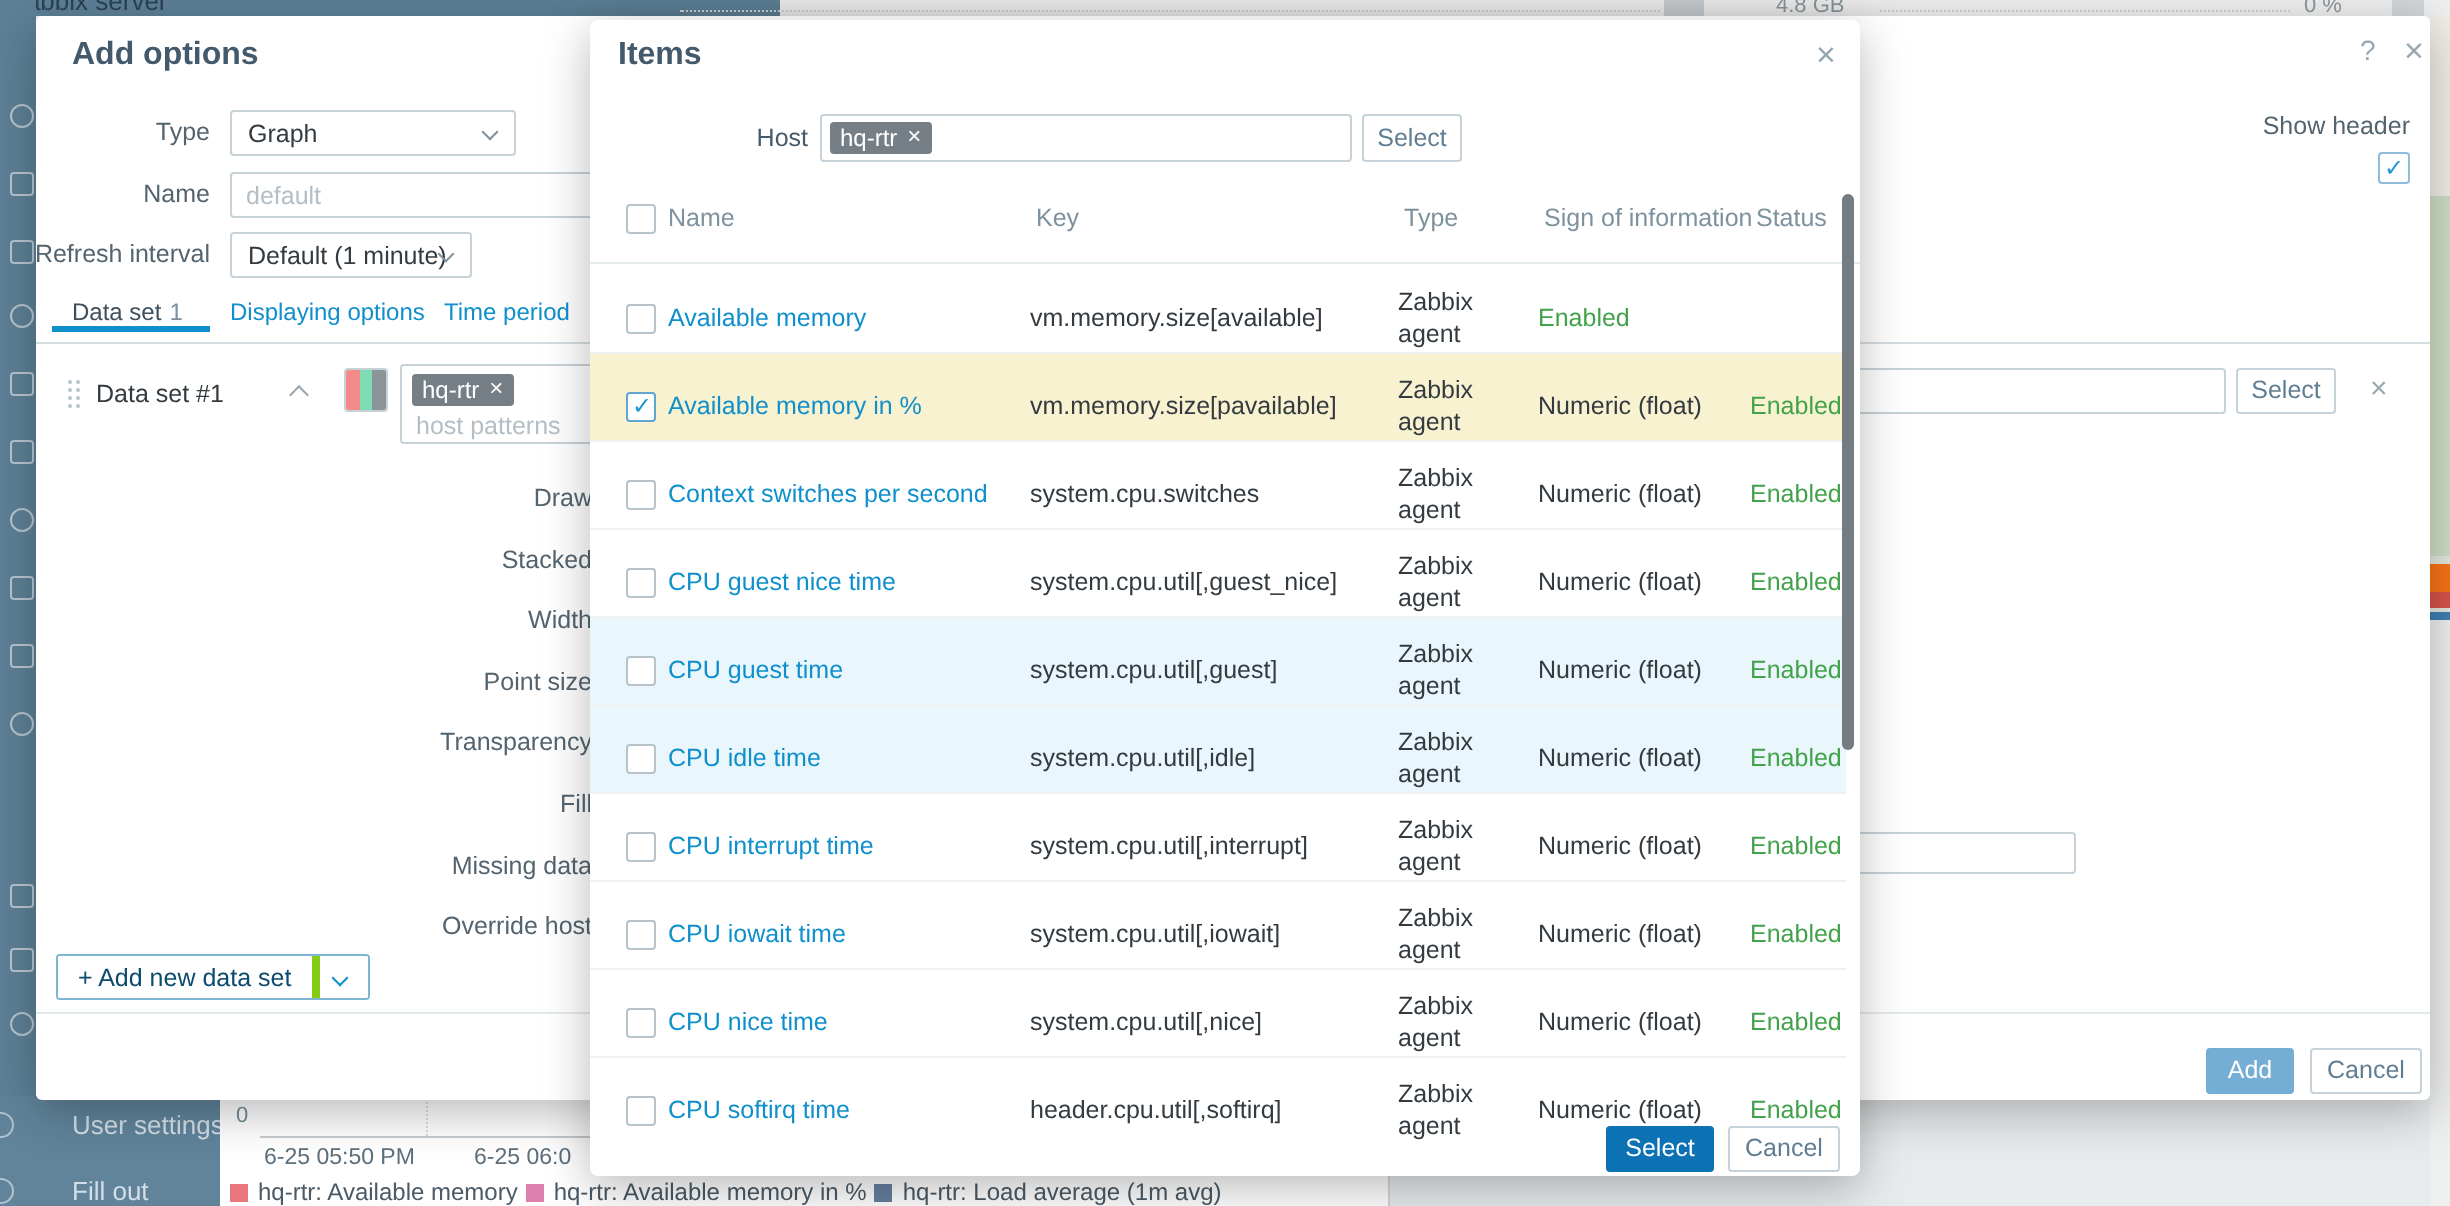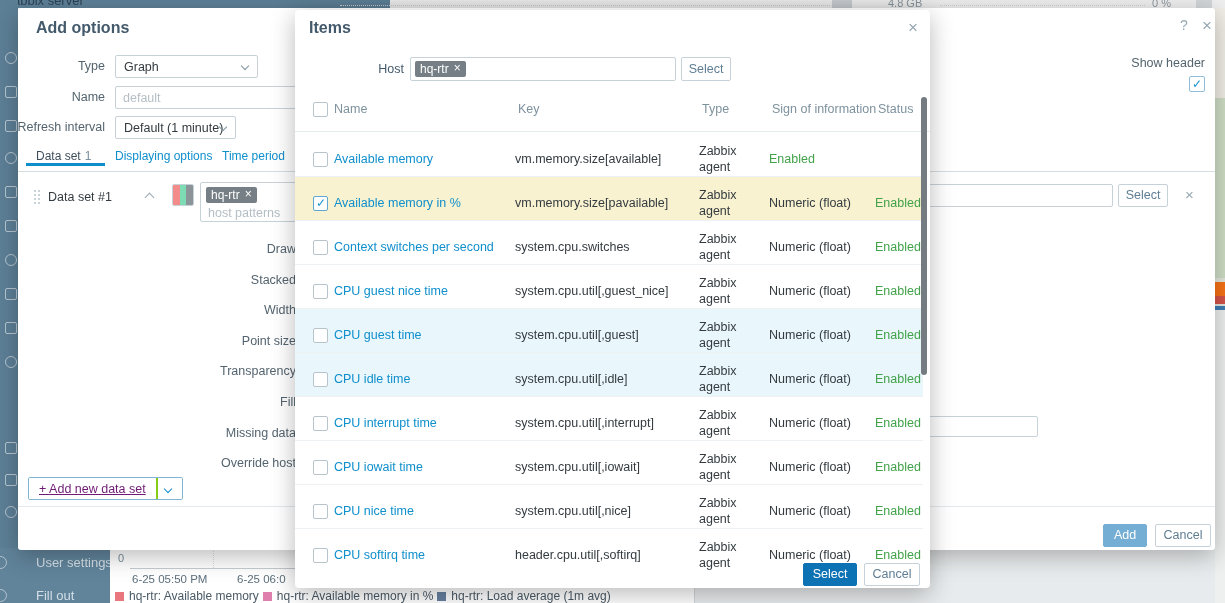--- a/index.html
+++ b/index.html
@@ -68,21 +68,21 @@
   .ds-title { position:absolute; left:30px; top:182px; font-size:12.5px; color:#333b40; }
   .ds-collapse { position:absolute; left:128px; top:186px; width:7px; height:7px; border-left:1.5px solid #97a8b3; border-top:1.5px solid #97a8b3; transform:rotate(45deg); cursor:pointer; }
   .swatch { position:absolute; left:154px; top:176px; width:22px; height:22px; border:1px solid #c7d2d8; border-radius:2px; display:flex; overflow:hidden; cursor:pointer; }
   .swatch i { flex:1; }
   .mselect { position:absolute; border:1px solid #c7d2d8; border-radius:2px; background:#fff; }
   .mtag { position:absolute; background:#767f85; color:#ffffff; font-size:12px; border-radius:2px; padding:1px 5px; display:flex; gap:5px; align-items:flex-start; }
   .mtag .x { cursor:pointer; font-size:12px; line-height:1; }
   .mplace { position:absolute; font-size:12.5px; color:#b4bec5; }
   .ds-label { position:absolute; left:158px; width:120px; text-align:right; font-size:12.5px; color:#54646f; }
   .split-btn { position:absolute; left:10px; top:469px; height:23px; display:flex; border:1px solid #7fb5d2; border-radius:2px; overflow:hidden; }
-  .split-main { font-size:12.5px; color:#701a75; background:#fff; padding:4px 10px; border-right:2px solid #84cc16; cursor:pointer;text-decoration:underline; }
+  .split-main { font-size:12.5px; color:#0c4a6e; background:#fff; padding:4px 10px; border-right:4px solid #84cc16; cursor:pointer; }
   .split-caret { width:24px; background:#fff; position:relative; cursor:pointer; }
   .split-caret .chevron { position:absolute; left:7px; top:8px; border-color:#0f8fcc; }
   .aw-footer-add { position:absolute; left:1085px; top:516px; width:44px; height:23px; background:#74aed4; color:#fff; border:1px solid #74aed4; line-height:21px; }
   .aw-footer-cancel { position:absolute; left:1137px; top:516px; width:56px; height:23px; line-height:21px; }
 
   
   #items-modal { left:295px; top:10px; width:635px; height:578px; z-index:20; border-radius:4px; }
   .im-host-label { position:absolute; left:0; top:52px; width:109px; text-align:right; font-size:12.5px; color:#455a6b; }
   .im-mselect { left:115px; top:47px; width:266px; height:24px; }
   .im-select-btn { position:absolute; left:386px; top:47px; width:50px; height:24px; line-height:22px; }

